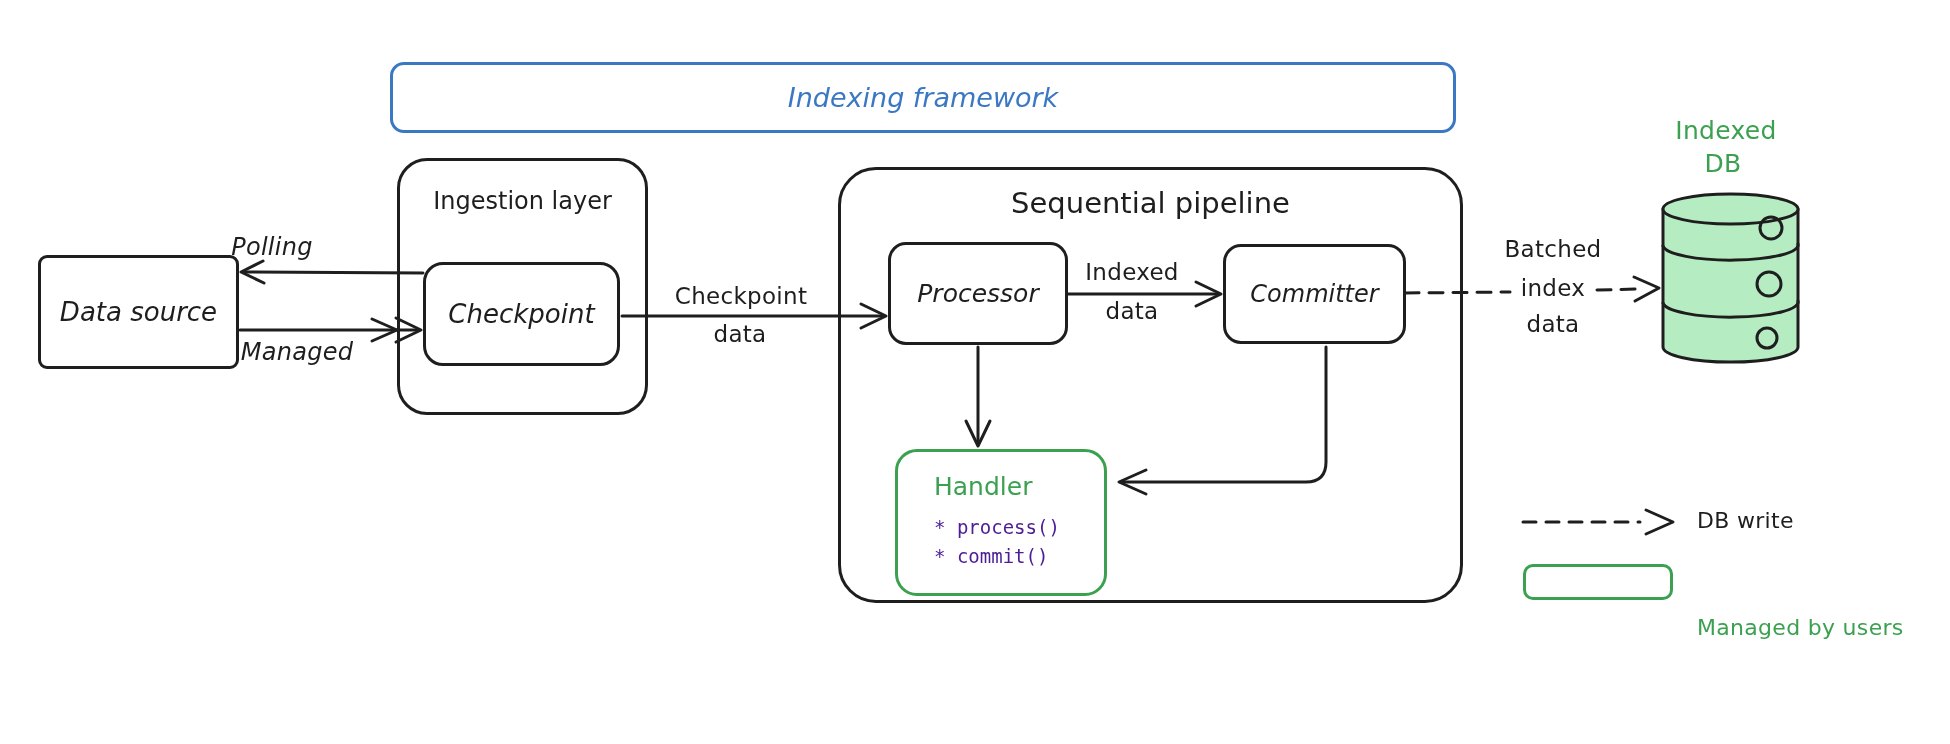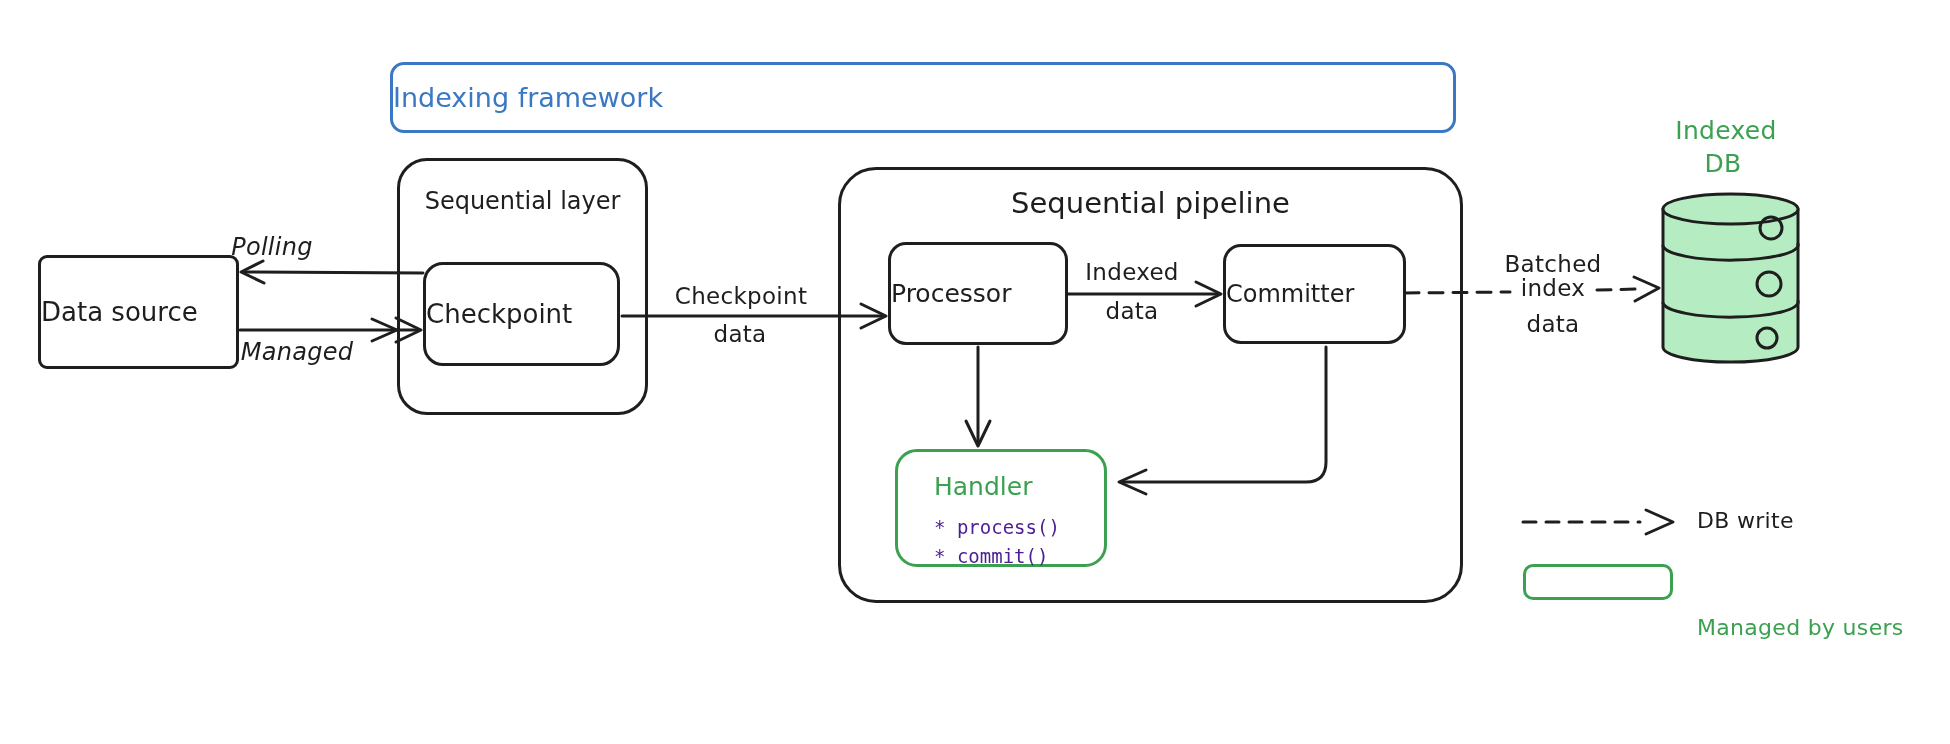--- a/index.html
+++ b/index.html
@@ -1,51 +1,51 @@
 <!DOCTYPE html>
 <html><head>
 <meta charset="utf-8">
 <style>
   html,body{margin:0;padding:0;background:#fff;}
   #canvas{position:relative;width:1950px;height:744px;background:#ffffff;overflow:hidden;
           font-family:"DejaVu Sans",sans-serif;color:#1e1e1e;}
   .box{position:absolute;box-sizing:border-box;border:3px solid #1e1e1e;background:#fff;border-radius:20px;}
-  .flexc{display:flex;align-items:center;justify-content:flex-start;}
+  .flexc{display:flex;align-items:center;justify-content:center;font-style:italic;}
   .lbl{position:absolute;white-space:nowrap;transform:translate(-50%,-50%);letter-spacing:.3px;}
   .blue{color:#3b78c4;}
   .green{color:#3ba050;}
   #blue-frame{left:390px;top:62px;width:1066px;height:71px;border:3px solid #3b78c4;border-radius:14px;font-size:27px;}
   #ingestion-box{left:397px;top:158px;width:251px;height:257px;border-radius:30px;}
   #ingestion-title{position:absolute;left:0;right:0;top:26px;text-align:center;font-size:24px;}
   #broadcaster-box{left:423px;top:262px;width:197px;height:104px;border-radius:20px;font-size:26px;}
   #datasource-box{left:38px;top:255px;width:201px;height:114px;border-radius:9px;font-size:26px;}
   #pipeline-box{left:838px;top:167px;width:625px;height:436px;border-radius:38px;}
   #pipeline-title{position:absolute;left:0;right:0;top:16px;text-align:center;font-size:29px;}
   #processor-box{left:888px;top:242px;width:180px;height:103px;border-radius:18px;font-size:25px;}
   #committer-box{left:1223px;top:244px;width:183px;height:100px;border-radius:18px;font-size:24px;}
-  #handler-box{left:895px;top:449px;width:212px;height:118px;border:3px solid #3ba050;border-radius:22px;
+  #handler-box{left:895px;top:449px;width:212px;height:147px;border:3px solid #3ba050;border-radius:22px;
                padding:20px 0 0 36px;}
   #handler-title{font-size:25px;color:#3ba050;margin:0 0 12px 0;}
   .handler-method{font-family:"DejaVu Sans Mono",monospace;font-size:19px;line-height:29px;color:#4c1d95;}
   #legend-box{left:1523px;top:564px;width:150px;height:36px;border:3px solid #3ba050;border-radius:10px;}
   svg{position:absolute;left:0;top:0;z-index:5;}
   .lbl{z-index:6;}
   .f23{font-size:23px;} .f24{font-size:24px;font-style:italic;} .f22{font-size:22px;} .f25{font-size:25px;}
 </style>
 </head>
 <body>
 
 <div id="canvas">
 
   <div id="blue-frame" class="box flexc">
     <span class="blue">Indexing framework</span>
   </div>
 
   <div id="ingestion-box" class="box">
-    <div id="ingestion-title">Sequential layer</div>
+    <div id="ingestion-title">Ingestion layer</div>
   </div>
   <div id="broadcaster-box" class="box flexc">
     <span>Checkpoint</span>
   </div>
 
   <div id="datasource-box" class="box flexc">
     <span>Data source</span>
   </div>
 
   <div id="pipeline-box" class="box">
@@ -124,21 +124,21 @@
 
   <div class="lbl f24" style="left:272px;top:247px;">Polling</div>
   <div class="lbl f24" style="left:297px;top:352px;">Managed</div>
 
   <div class="lbl f23" style="left:741px;top:296px;text-align:center;">Checkpoint</div>
   <div class="lbl f23" style="left:740px;top:334px;">data</div>
 
   <div class="lbl f23" style="left:1132px;top:272px;">Indexed</div>
   <div class="lbl f23" style="left:1132px;top:311px;">data</div>
 
-  <div class="lbl f23" style="left:1553px;top:264px;">Batched</div>
+  <div class="lbl f23" style="left:1553px;top:249px;">Batched</div>
   <div class="lbl f23" style="left:1553px;top:288px;background:#fff;padding:0 5px;">index</div>
   <div class="lbl f23" style="left:1553px;top:324px;">data</div>
 
   <div class="lbl f25 green" style="left:1726px;top:130px;">Indexed</div>
   <div class="lbl f25 green" style="left:1723px;top:163px;">DB</div>
 
   <div class="lbl f22" style="left:1697px;top:520px;transform:translate(0,-50%);">DB write</div>
   <div class="lbl f22 green" style="left:1697px;top:583px;transform:translate(0,-50%);margin-top:44px;">Managed by users</div>
 
 </div>

